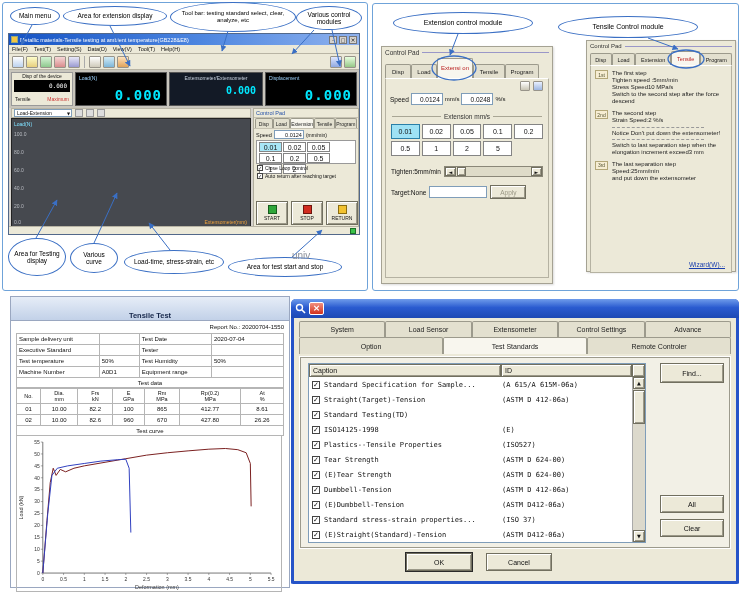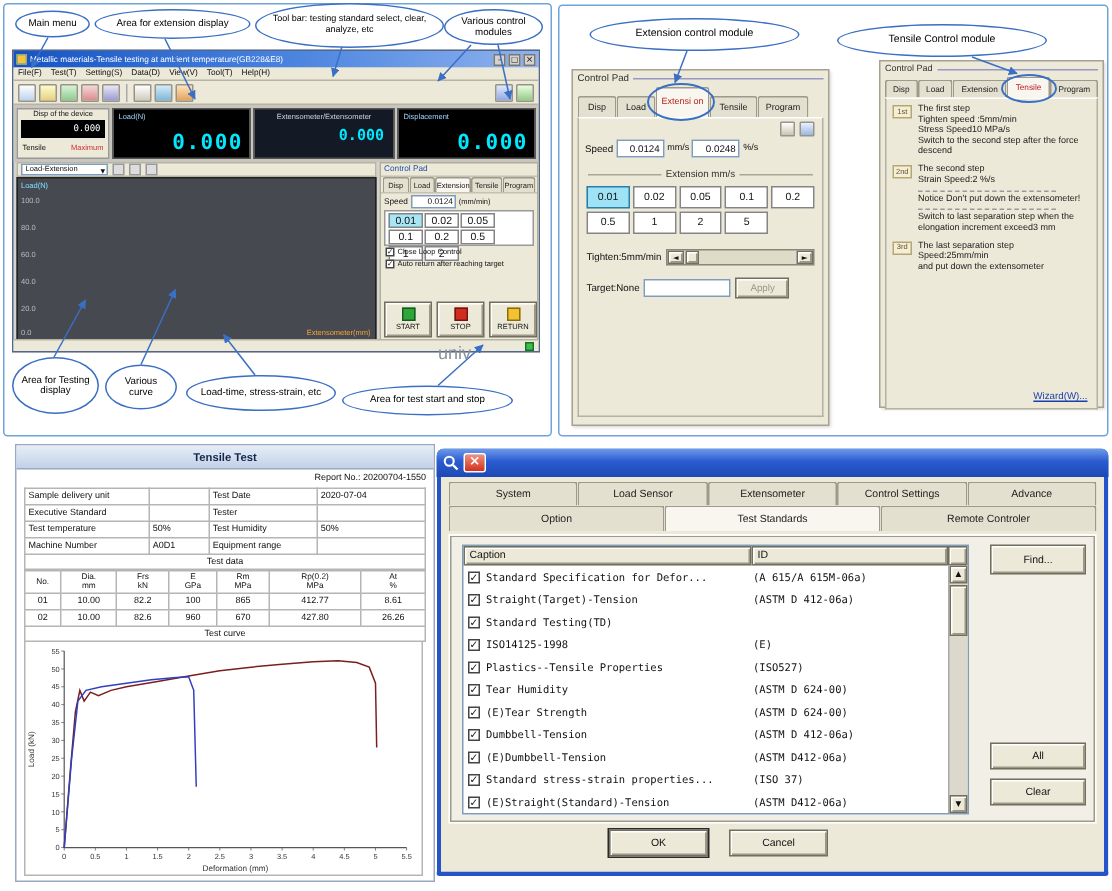--- a/index.html
+++ b/index.html
@@ -31,21 +31,21 @@
 .steptxt{font-size:6px;line-height:1.18;color:#222}
 .sep{border-top:1px dashed #999;width:92px;margin:2px 0}
 .stepico{width:13px;height:9px;background:#f6edd2;border:1px solid #b3a778;font-size:5px;display:flex;align-items:center;justify-content:center;color:#553;flex:none}
 </style>
 </head>
 <body>
 
 <div class="bluebox" style="left:2px;top:2px;width:366px;height:289px;"></div>
 <div class="bluebox" style="left:372px;top:3px;width:367px;height:288px;"></div>
 
-<span class="abs" style="left:292px;top:228px;font-size:12px;color:#8a8f99;z-index:50">univ</span>
+<span class="abs" style="left:292px;top:250px;font-size:10px;color:#8a8f99;z-index:50">univ</span>
 
 <div class="callout" style="left:10px;top:7px;width:50px;height:18px">Main menu</div>
 <div class="callout" style="left:63px;top:6px;width:104px;height:20px">Area for extension display</div>
 <div class="callout" style="left:170px;top:2px;width:126px;height:30px;font-size:6px">Tool bar: testing standard select, clear, analyze, etc</div>
 <div class="callout" style="left:296px;top:6px;width:66px;height:24px">Various control modules</div>
 <div class="callout" style="left:8px;top:238px;width:58px;height:38px">Area for Testing display</div>
 <div class="callout" style="left:70px;top:243px;width:48px;height:30px">Various curve</div>
 <div class="callout" style="left:124px;top:250px;width:100px;height:24px">Load-time, stress-strain, etc</div>
 <div class="callout" style="left:228px;top:257px;width:114px;height:20px">Area for test start and stop</div>
 
@@ -282,21 +282,21 @@
         <div class="steptxt">The last separation step</div>
         <div class="steptxt">Speed:25mm/min</div>
         <div class="steptxt">and put down the extensometer</div>
       </div>
     </div>
     <span class="f65" style="position:absolute;right:6px;bottom:4px;color:#1a3fae;text-decoration:underline">Wizard(W)...</span>
   </div>
 </div>
 
 <div class="abs" style="left:10px;top:296px;width:280px;height:292px;background:#fff;border:1px solid #9aa7c0">
-  <div style="height:16px;background:linear-gradient(180deg,#e6edf7,#c2d1e8);border-bottom:1px solid #9aa7c0;display:flex;align-items:center;justify-content:center">
+  <div style="height:24px;background:linear-gradient(180deg,#e6edf7,#c2d1e8);border-bottom:1px solid #9aa7c0;display:flex;align-items:flex-end;justify-content:center">
     <span class="f75" style="font-weight:bold;color:#15264a">Tensile Test</span>
   </div>
   <div style="padding:3px 5px">
     <div class="f6" style="text-align:right;height:9px">Report No.:  20200704-1550</div>
     <table class="itable">
       <colgroup>
           <col style="width:31%">
           <col style="width:15%">
           <col style="width:27%">
           <col style="width:27%">
@@ -474,21 +474,21 @@
 
   <div style="position:absolute;left:14px;top:64px;width:338px;height:180px;background:#fff;border:1px solid #7f9db9">
     <div style="display:flex;height:13px">
       <span class="btn f7" style="width:192px;justify-content:flex-start;padding-left:3px">Caption</span>
       <span class="btn f7" style="flex:1;justify-content:flex-start;padding-left:3px">ID</span>
       <span class="btn" style="width:13px"></span>
     </div>
     <div style="position:absolute;left:0;top:13px;right:13px;bottom:0;overflow:hidden">
       <div class="drow">
           <span class="dcheck">✓</span>
-          <span class="dcap">Standard Specification for Defor...</span>
+          <span class="dcap">Standard Specification for Sample...</span>
           <span class="did">(A 615/A 615M-06a)</span>
         </div>
       <div class="drow">
           <span class="dcheck">✓</span>
           <span class="dcap">Straight(Target)-Tension</span>
           <span class="did">(ASTM D 412-06a)</span>
         </div>
       <div class="drow">
           <span class="dcheck">✓</span>
           <span class="dcap">Standard Testing(TD)</span>
@@ -499,21 +499,21 @@
           <span class="dcap">ISO14125-1998</span>
           <span class="did">(E)</span>
         </div>
       <div class="drow">
           <span class="dcheck">✓</span>
           <span class="dcap">Plastics--Tensile Properties</span>
           <span class="did">(ISO527)</span>
         </div>
       <div class="drow">
           <span class="dcheck">✓</span>
-          <span class="dcap">Tear Humidity</span>
+          <span class="dcap">Tear Strength</span>
           <span class="did">(ASTM D 624-00)</span>
         </div>
       <div class="drow">
           <span class="dcheck">✓</span>
           <span class="dcap">(E)Tear Strength</span>
           <span class="did">(ASTM D 624-00)</span>
         </div>
       <div class="drow">
           <span class="dcheck">✓</span>
           <span class="dcap">Dumbbell-Tension</span>

